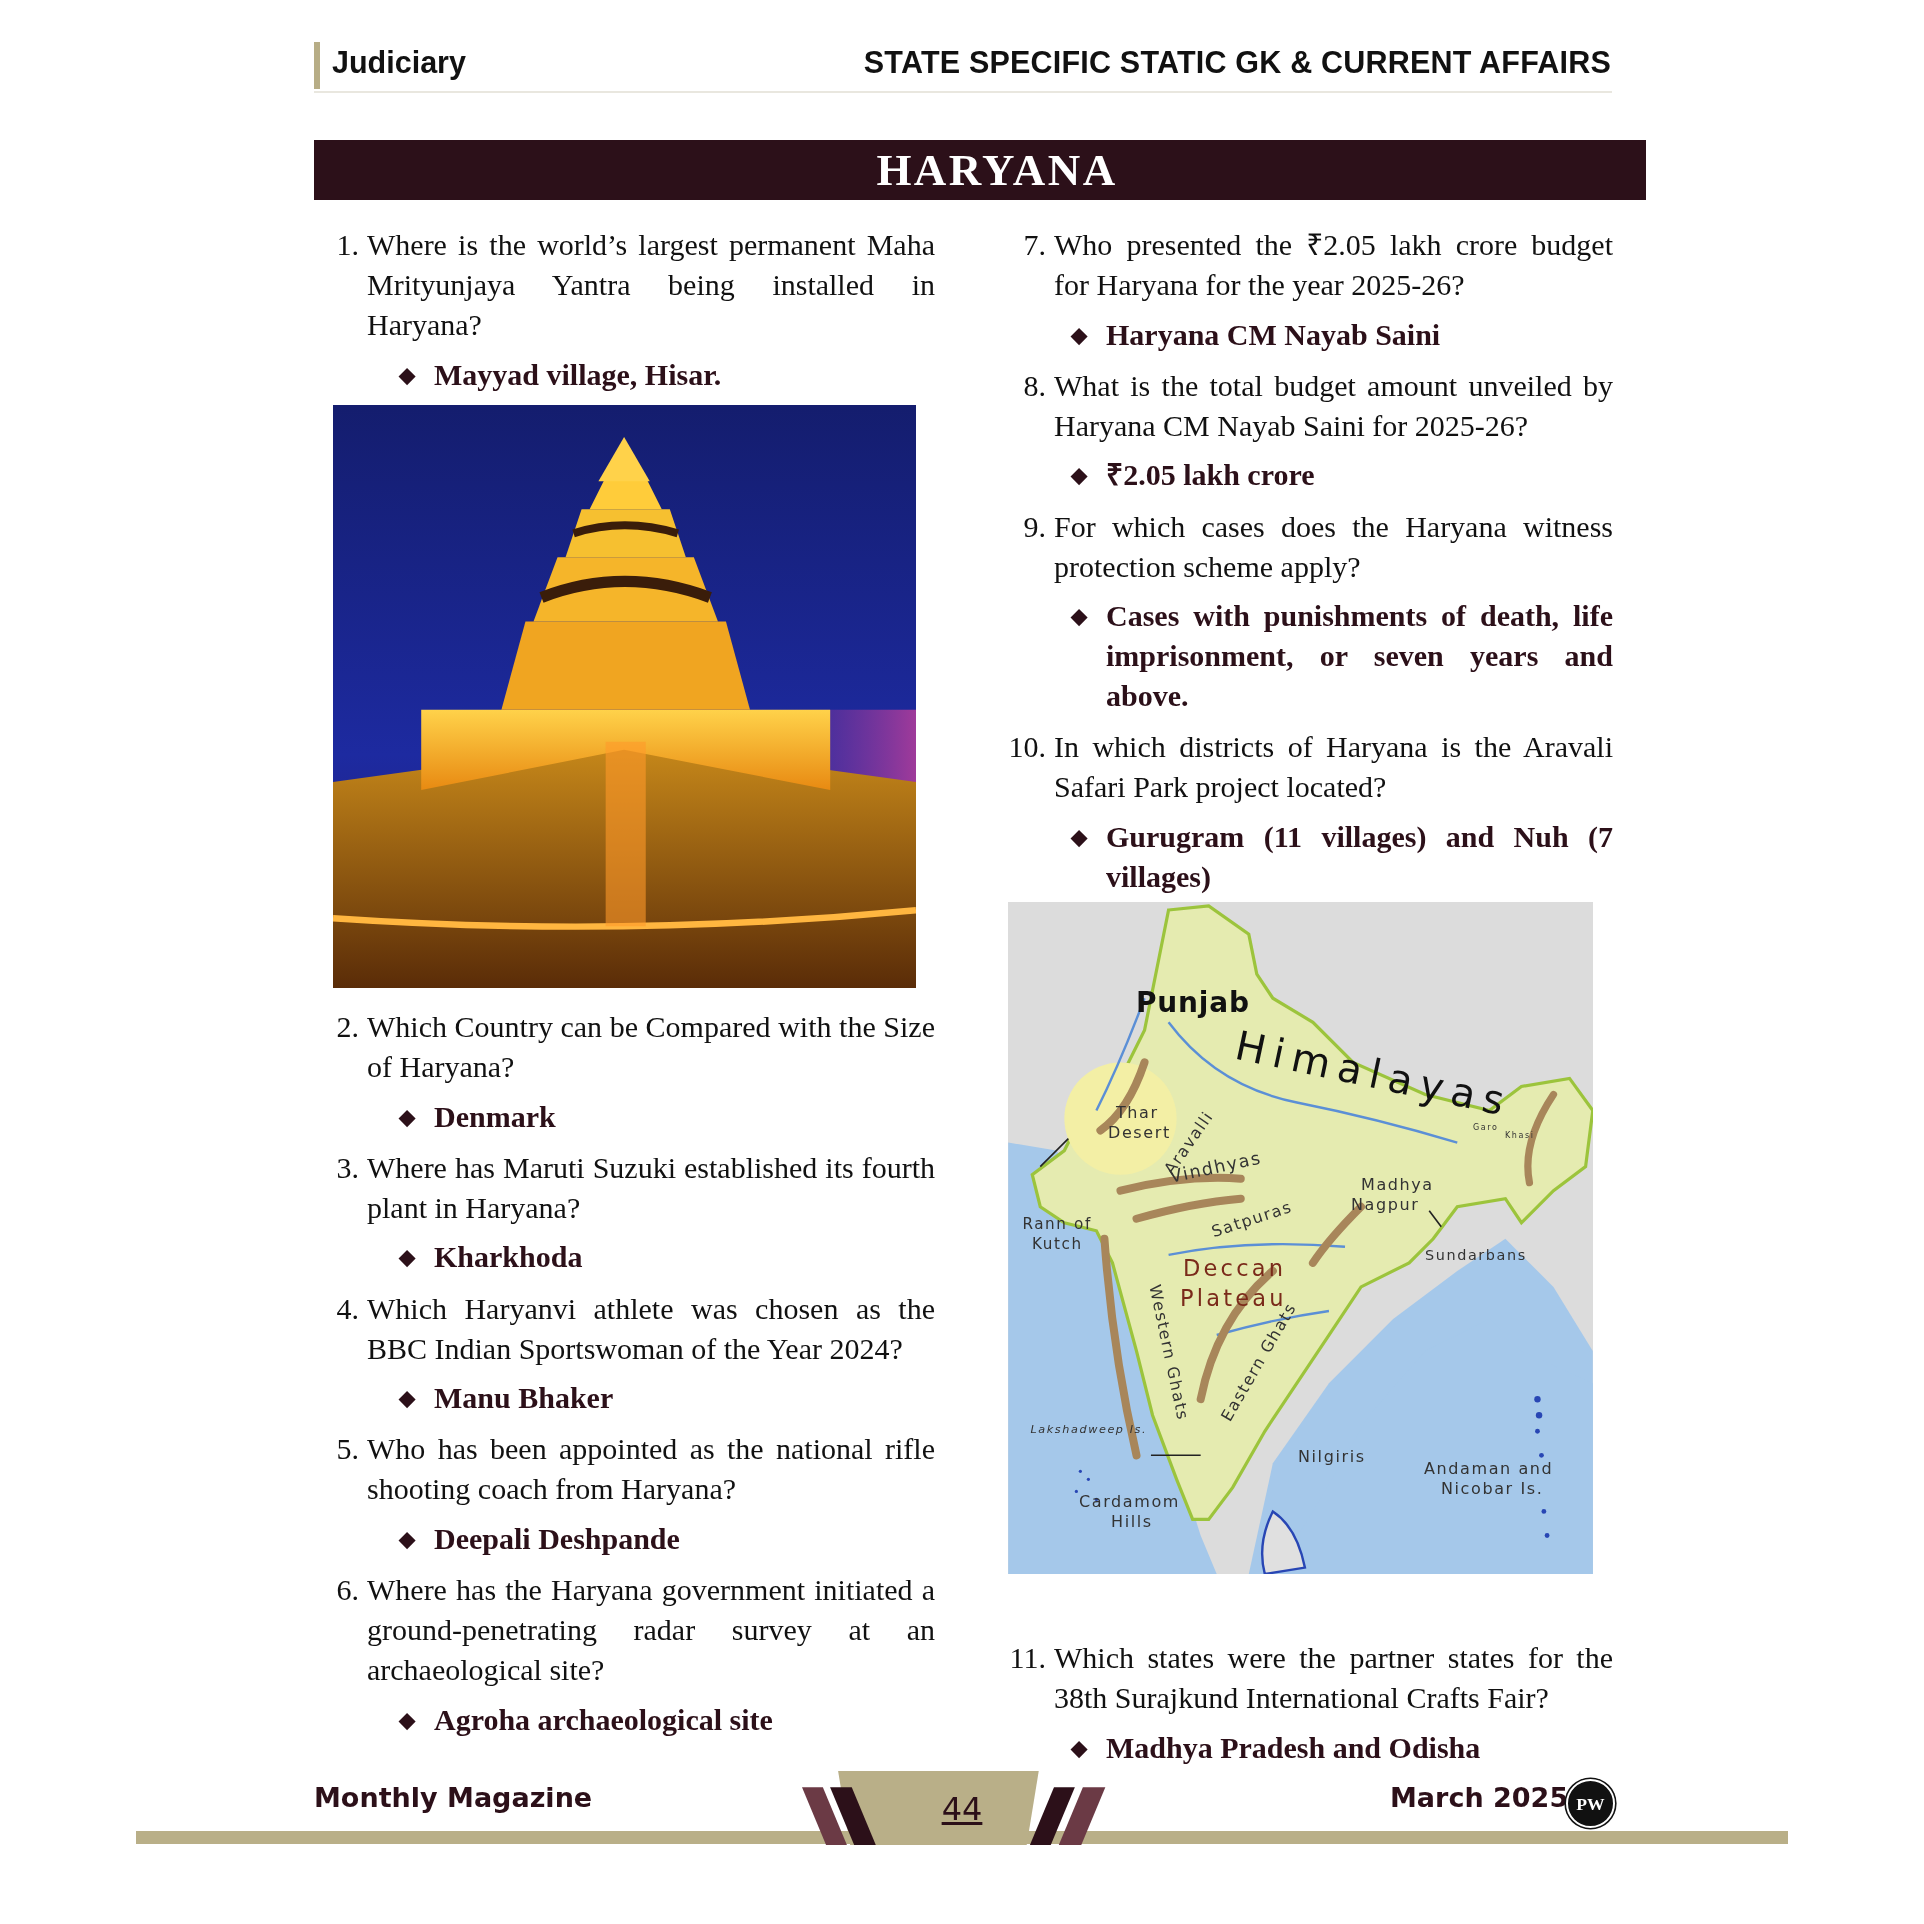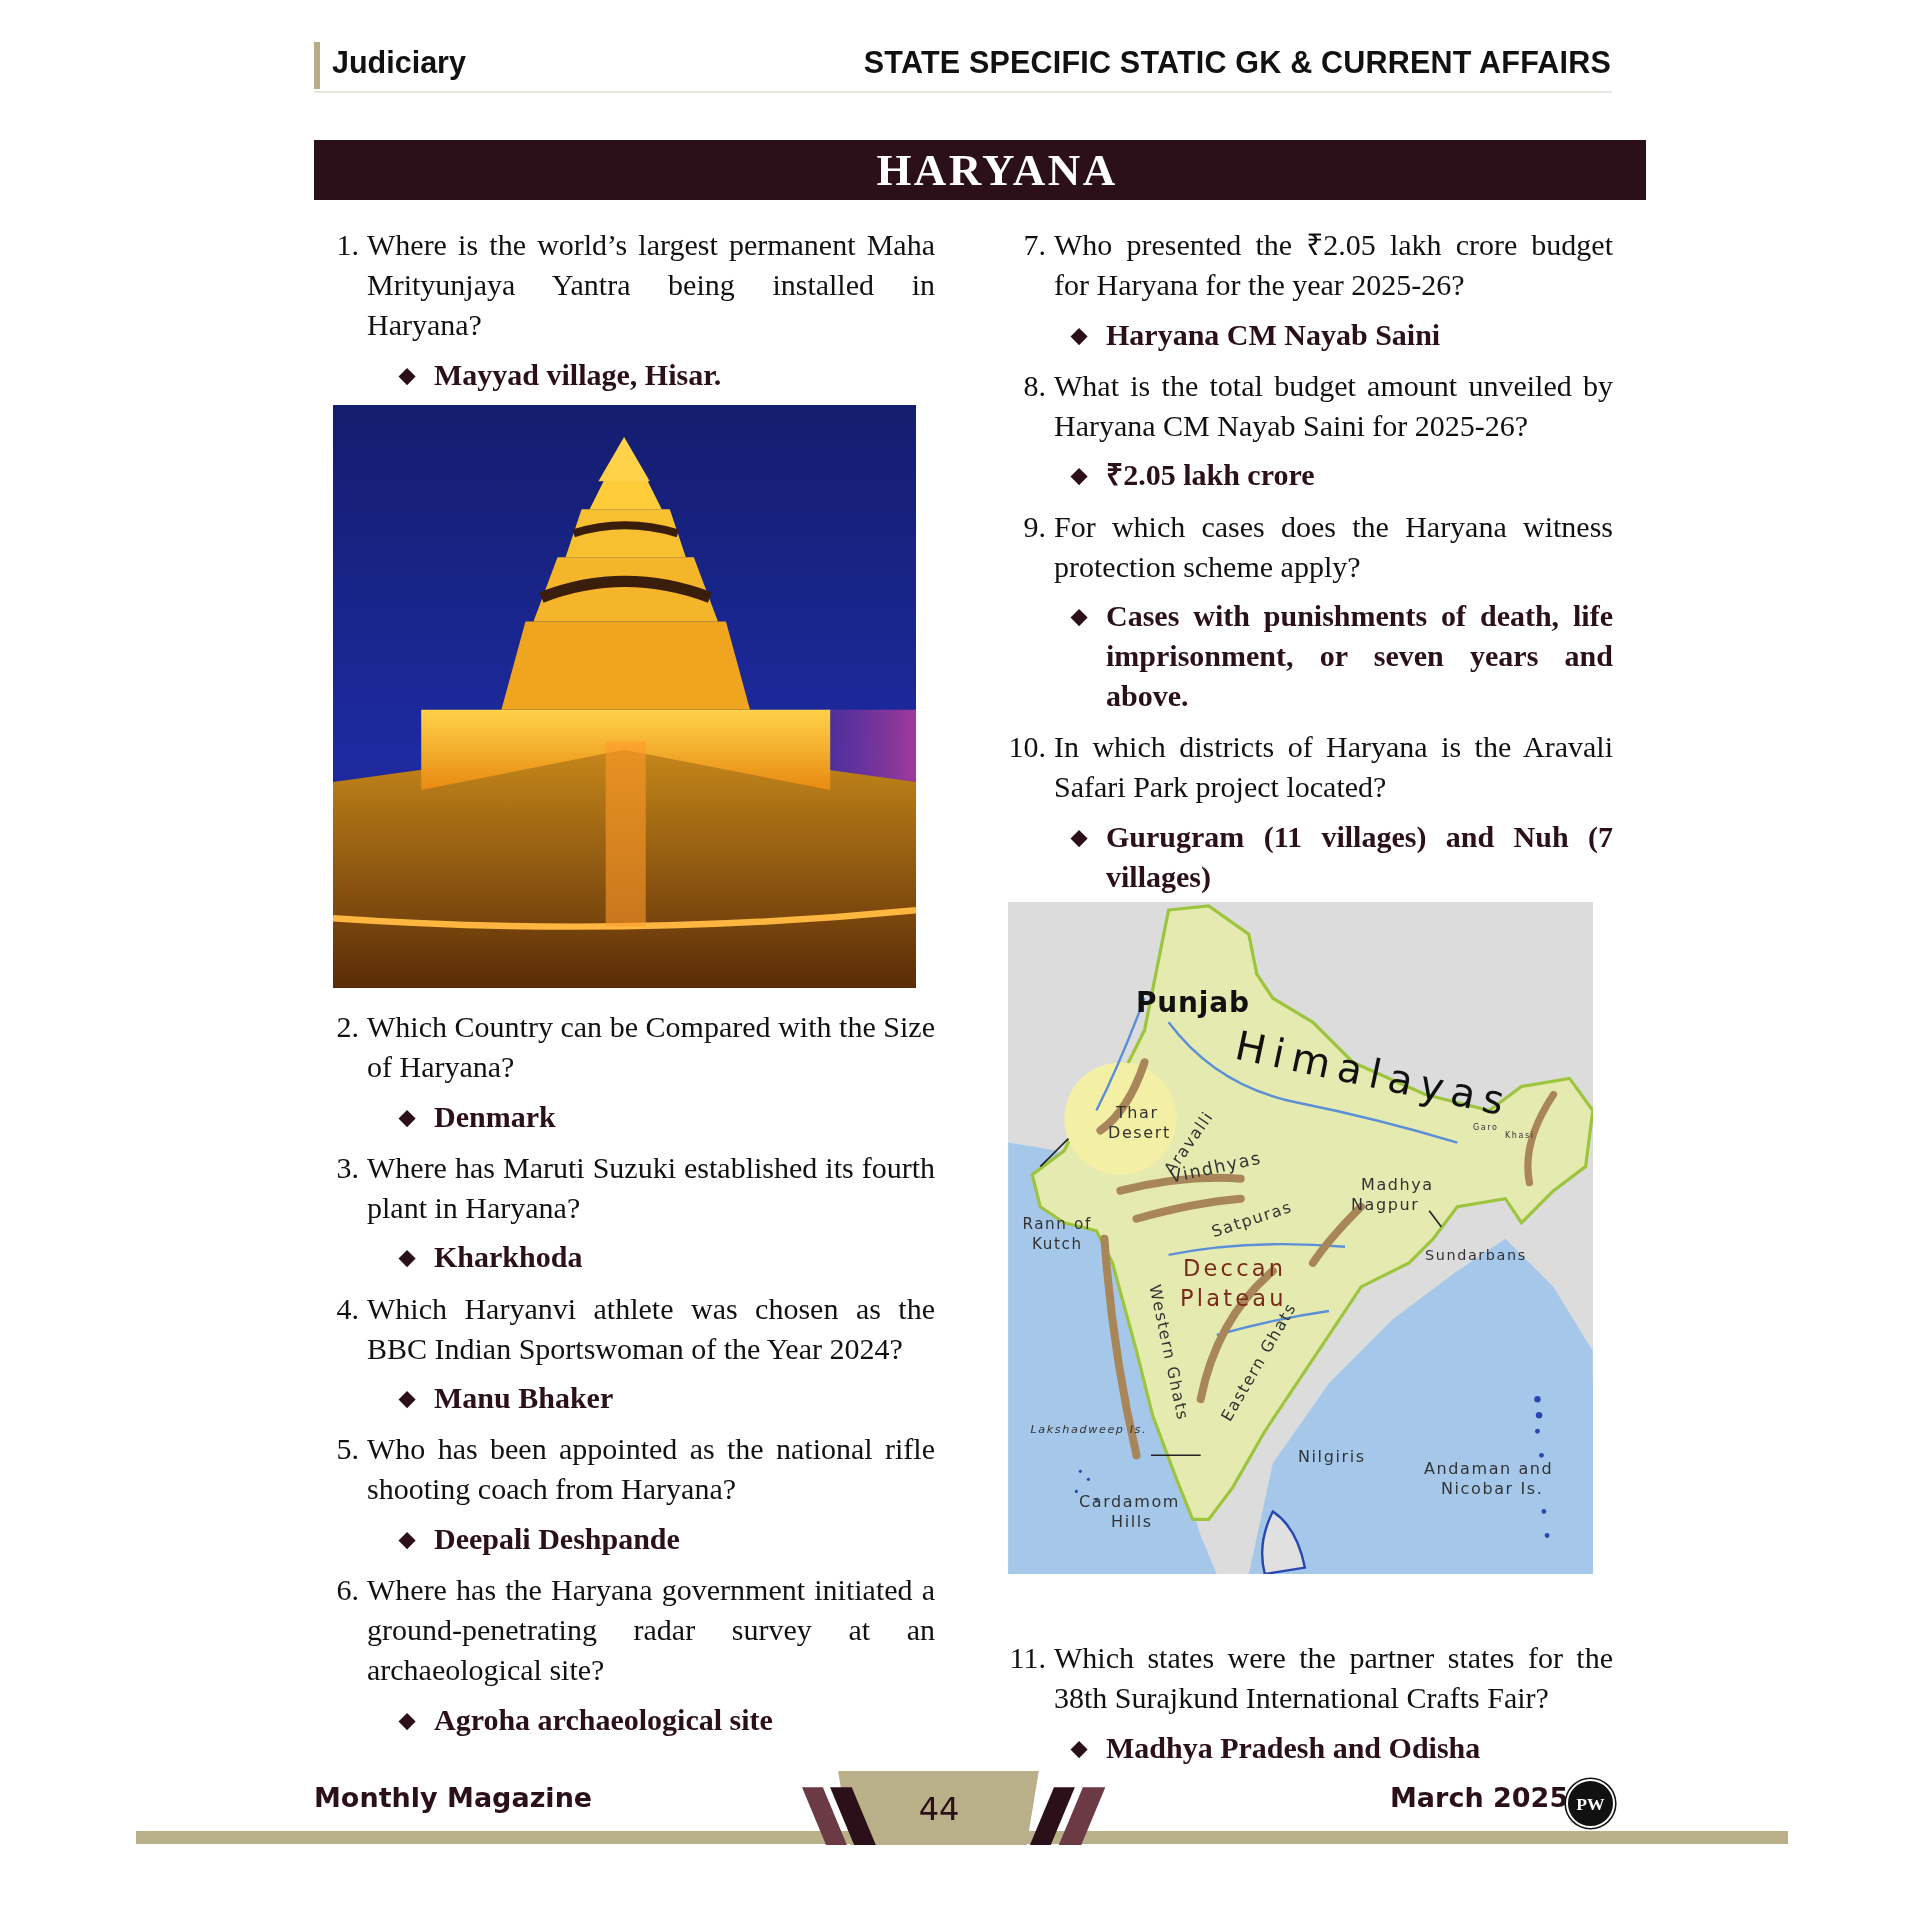--- a/index.html
+++ b/index.html
@@ -272,16 +272,16 @@
 
 <div class="abs ft-left">Monthly Magazine</div>
 <div class="abs ft-bar"></div>
 <svg class="abs" style="left:802px;top:1771px;" width="321" height="74" viewBox="0 0 400 92">
   <polygon points="45,0 295,0 280,92 60,92" fill="#b9af88"></polygon>
   <polygon points="0,20 26,20 56,92 30,92" fill="#6b3a45"></polygon>
   <polygon points="35,20 62,20 92,92 65,92" fill="#2c1019"></polygon>
   <polygon points="314,20 340,20 310,92 284,92" fill="#2c1019"></polygon>
   <polygon points="350,20 378,20 348,92 320,92" fill="#6b3a45"></polygon>
 </svg>
-<div class="abs ft-page" style="left:911px;width:56px;">44</div>
+<div class="abs ft-page" style="left:934px;width:56px;text-decoration:underline;">44</div>
 <div class="abs ft-right">March 2025</div>
 <div class="abs logo">PW</div>
 
 
 </body></html>

